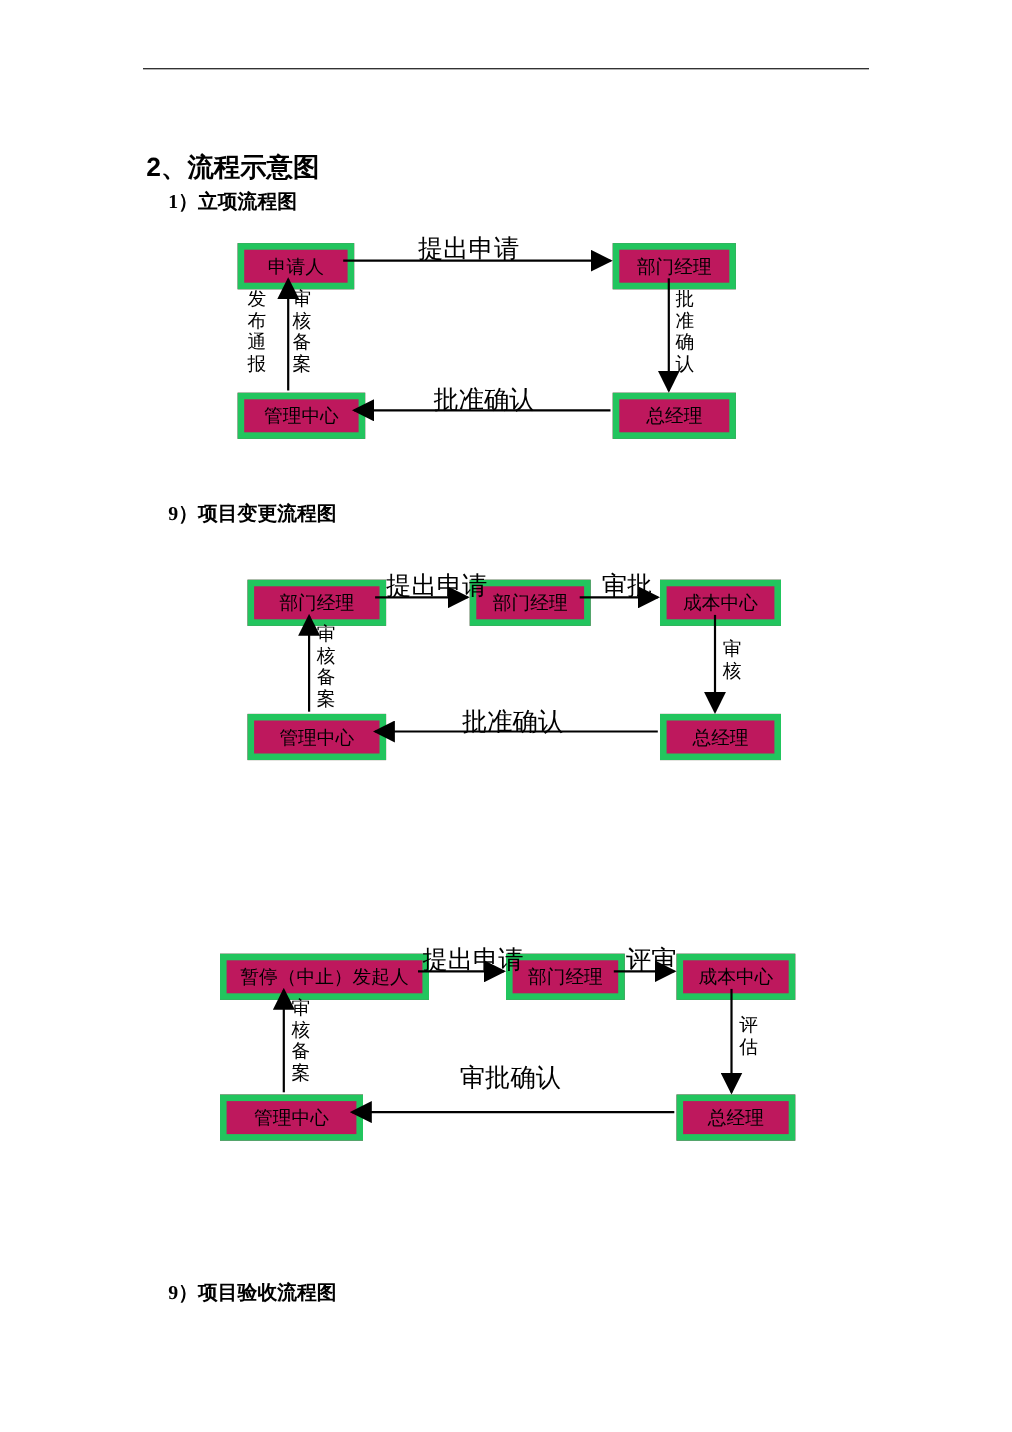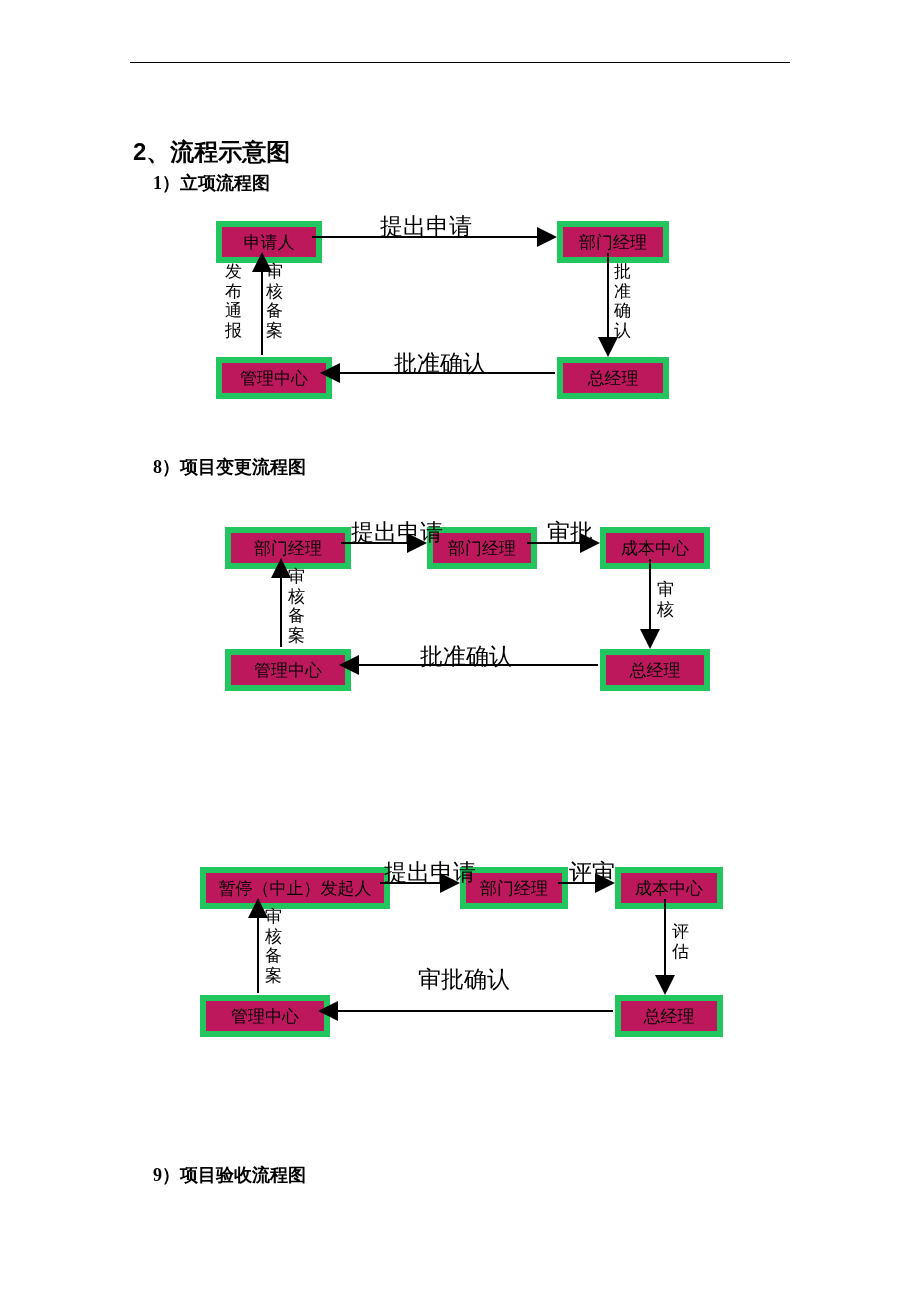--- a/index.html
+++ b/index.html
@@ -38,21 +38,21 @@
       <line x1="555" y1="373" x2="322" y2="373" marker-end="url(#a1)"></line>
       <line x1="262" y1="355" x2="262" y2="254" marker-end="url(#a1)"></line>
     </svg>
     <div class="lbl" style="left:380px;top:211px">提出申请</div>
     <div class="vlbl" style="left:614px;top:262px">批准确认</div>
     <div class="lbl" style="left:394px;top:348px">批准确认</div>
     <div class="vlbl" style="left:225px;top:262px">发布通报</div>
     <div class="vlbl" style="left:266px;top:262px">审核备案</div>
   </div>
 
-  <div class="h2" style="left:153px;top:455px">8）项目变更流程图</div>
+  <div class="h2" style="left:153px;top:455px">9）项目变更流程图</div>
   <div class="diagram" style="left:0;top:0">
     <div class="box" style="left:225px;top:527px;width:114px;height:30px">部门经理</div>
     <div class="box" style="left:427px;top:527px;width:98px;height:30px">部门经理</div>
     <div class="box" style="left:600px;top:527px;width:98px;height:30px">成本中心</div>
     <div class="box" style="left:600px;top:649px;width:98px;height:30px">总经理</div>
     <div class="box" style="left:225px;top:649px;width:114px;height:30px">管理中心</div>
     <svg style="left:0;top:0;width:920px;height:720px">
       <defs>
           <marker id="a2" markerWidth="10" markerHeight="10" refX="9" refY="5" orient="auto">
             <path d="M0,0 L10,5 L0,10 Z" fill="#000"></path>

